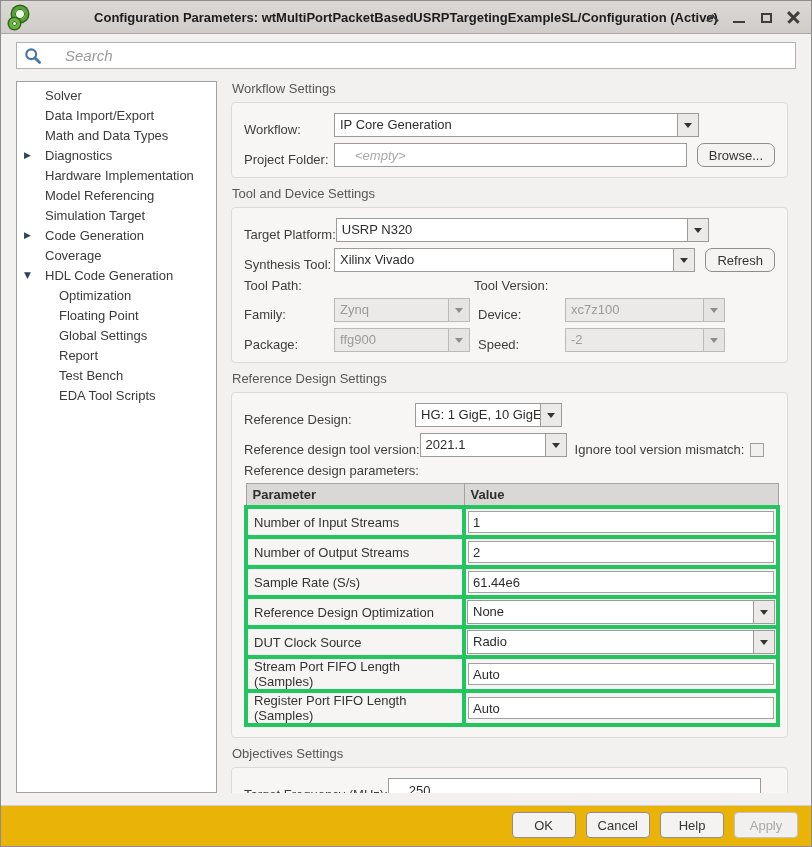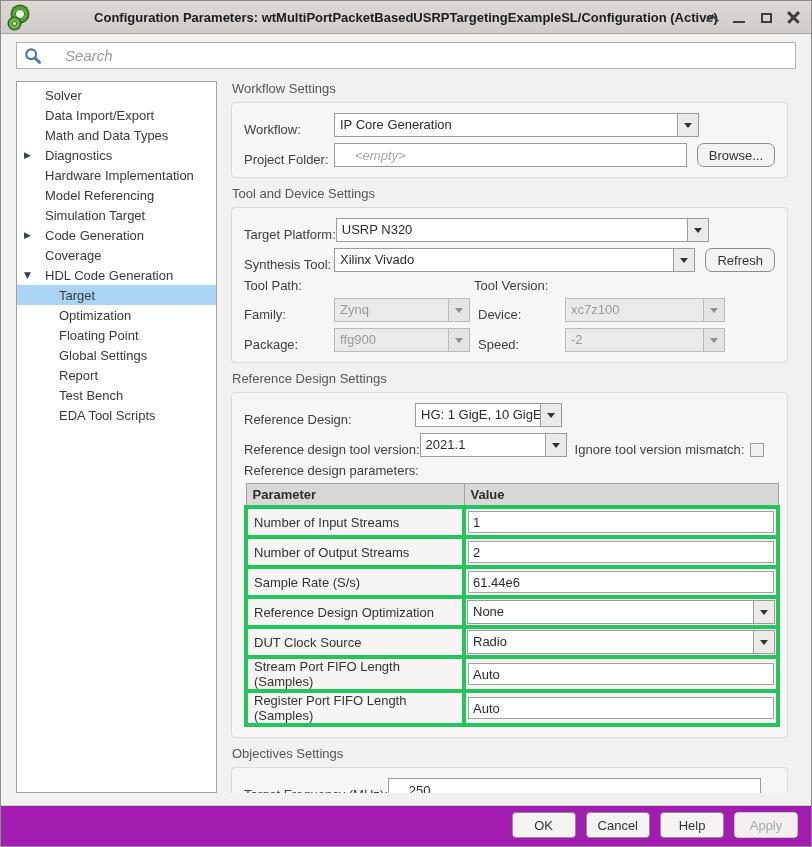--- a/index.html
+++ b/index.html
@@ -94,21 +94,21 @@
   .param-table { border-collapse:collapse; width:532px; margin-top:0; table-layout:fixed; }
   .param-table th { width:218px; background:#d9d8d6; border:1px solid #a3a19f; text-align:left;
     font-weight:bold; padding:3px 6px; height:21px; color:#2e2e2e; }
   .param-table th.vcol { width:314px; }
   .param-table td { border:4px solid #22c55e; height:30px; background:#f6f5f3; padding:0; }
   .param-table td.param { padding:0 6px; color:#333; }
   .cell-input { display:block; width:calc(100% - 4px); height:22px; margin:1px 2px; border:1px solid #a3a19f;
     background:#fff; padding:0 4px; font:13px "Liberation Sans",sans-serif; color:#2c2c2c; outline:none; }
   .cell-combo { width:calc(100% - 2px); margin:1px; height:24px; }
   
-  .footer { flex:0 0 41px; border-top:1px solid #d2d1cf; background:#a21caf;
+  .footer { flex:0 0 41px; border-top:1px solid #d2d1cf; background:#eab308;
     display:flex; align-items:center; justify-content:flex-end; padding:0 13px 2px; }
 </style>
 </head>
 <body>
 
 <div class="window">
 
   <div class="titlebar">
     <span class="app-icon">
       <span class="gear-big"></span>
@@ -177,24 +177,20 @@
     <span class="lbl">Code Generation</span>
   </div>
         <div class="tree-item level-1">
     <span class="arrow"></span>
     <span class="lbl">Coverage</span>
   </div>
         <div class="tree-item level-1">
     <span class="arrow">▼</span>
     <span class="lbl">HDL Code Generation</span>
   </div>
-        <div class="tree-item level-2 selected">
-    <span class="arrow"></span>
-    <span class="lbl">Target</span>
-  </div>
         <div class="tree-item level-2">
     <span class="arrow"></span>
     <span class="lbl">Optimization</span>
   </div>
         <div class="tree-item level-2">
     <span class="arrow"></span>
     <span class="lbl">Floating Point</span>
   </div>
         <div class="tree-item level-2">
     <span class="arrow"></span>

